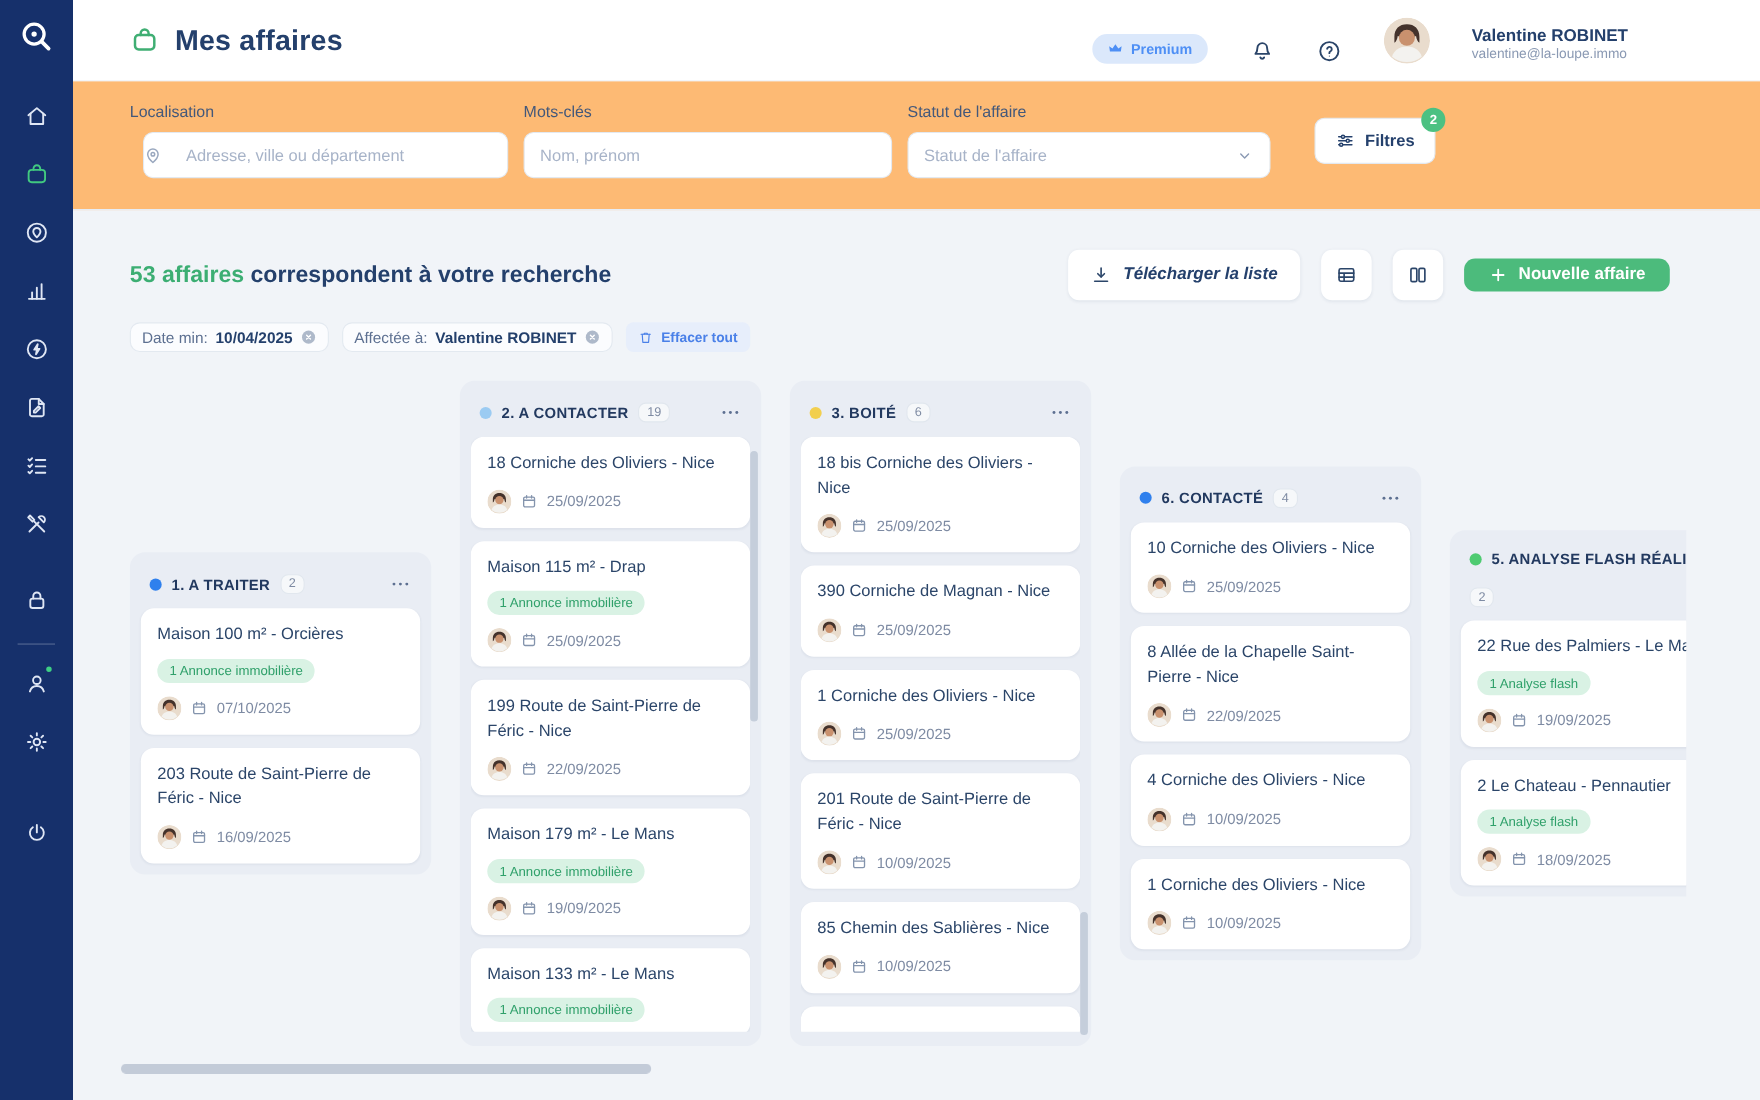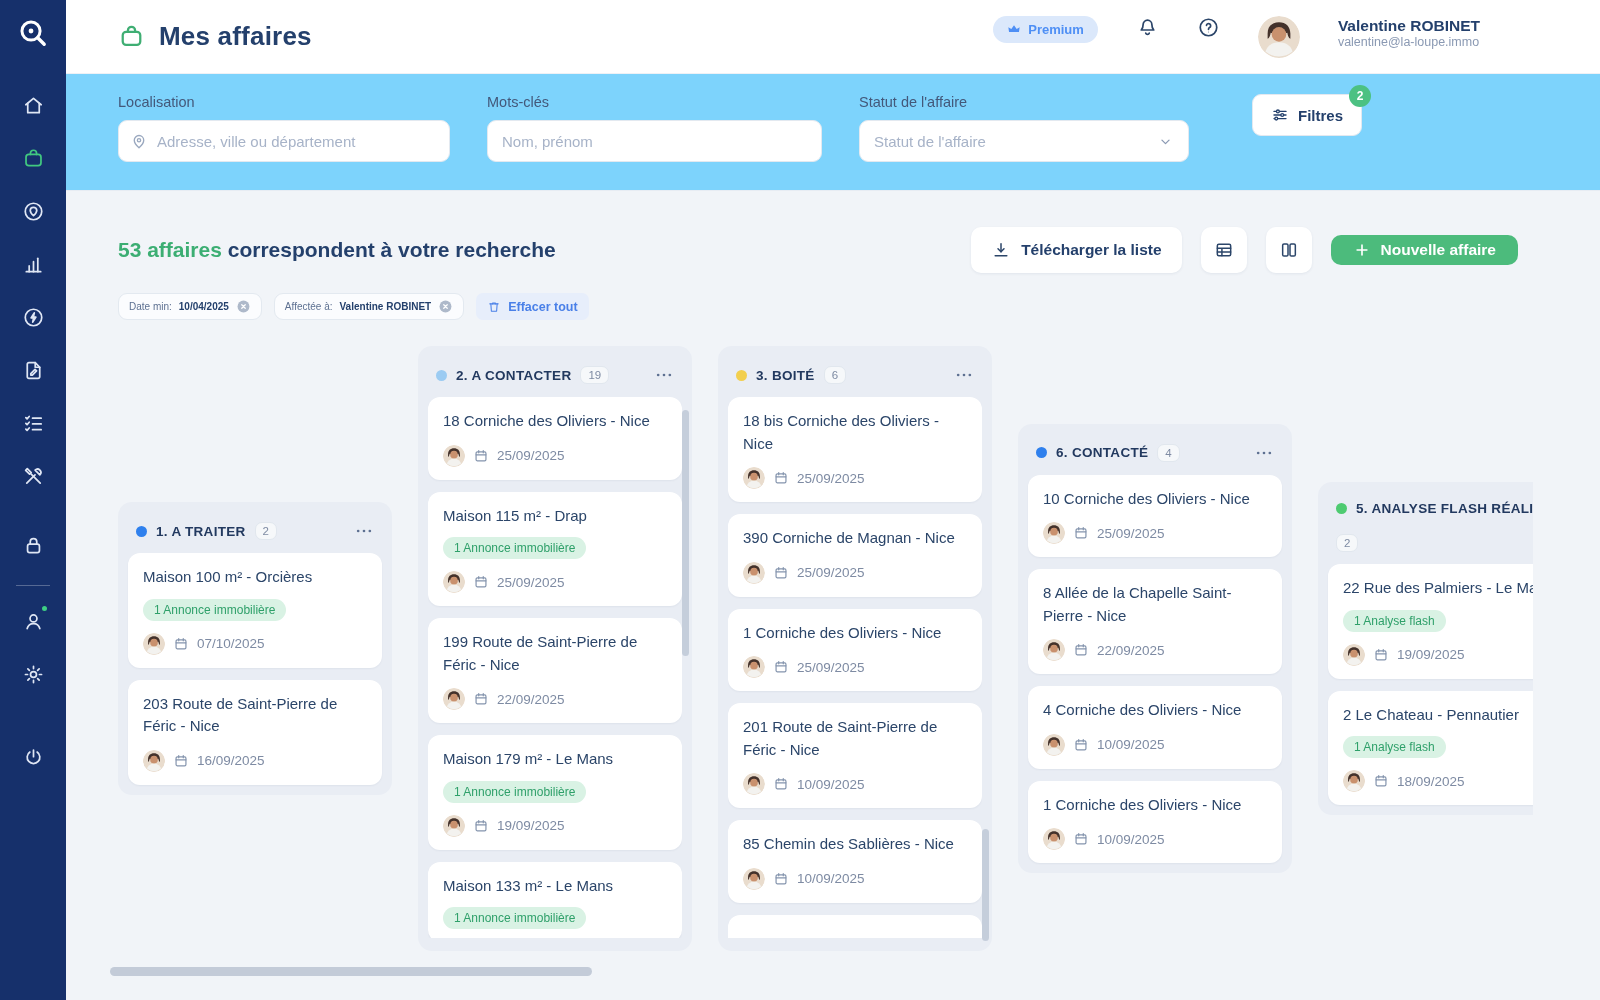--- a/index.html
+++ b/index.html
@@ -33,54 +33,54 @@
   .page { margin-left: 66px; }
 
   
   .app-header {
     height: 74px; background: #fff; display: flex; align-items: center;
     padding: 0 120px 0 52px; border-bottom: 1px solid #eef1f6;
   }
   .title-group { display: flex; align-items: center; gap: 14px; }
   .title-group svg { width: 27px; height: 27px; color: #3fae73; }
   .app-title { font-size: 26px; font-weight: 700; color: #24406c; letter-spacing: .2px; }
-  .header-right { margin-left: auto; display: flex; align-items: flex-start; gap: 38px; }
+  .header-right { margin-left: auto; display: flex; align-items: flex-end; gap: 38px; }
   .premium-pill {
     display: flex; align-items: center; gap: 7px; background: #dbe8fb; color: #4e8ff5;
     border-radius: 999px; padding: 6px 14px; font-size: 13px; font-weight: 600; cursor: pointer;
   }
   .premium-pill svg { width: 14px; height: 14px; fill: currentColor; }
   .hicon { width: 23px; height: 23px; color: #2b4569; cursor: pointer; }
   .avatar { border-radius: 50%; overflow: hidden; flex: none; }
   .avatar svg { width: 100%; height: 100%; }
   .avatar.lg { width: 42px; height: 42px; }
   .avatar.sm { width: 22px; height: 22px; }
   .identity { line-height: 1.25; }
   .user-name { font-size: 15.5px; font-weight: 700; color: #24406c; }
   .user-email { font-size: 12.5px; color: #8a99b3; }
 
   
   .filter-bar {
-    background: #7dd3fc; padding: 20px 52px 28px; border-bottom: 1px solid #e7ecf3;
-    display: flex; align-items: flex-start; gap: 37px;
+    background: #fdba74; padding: 20px 52px 28px; border-bottom: 1px solid #e7ecf3;
+    display: flex; align-items: center; gap: 14px;
   }
   .fgroup { display: flex; flex-direction: column; }
   .flabel { font-size: 14.5px; color: #43587a; font-weight: 500; margin-bottom: 10px; }
   .finput-wrap { position: relative; }
   .finput-wrap .pin {
     position: absolute; left: 12px; top: 50%; transform: translateY(-50%);
     width: 18px; height: 18px; color: #9aa8bf; pointer-events: none;
   }
   input.finput, .fselect {
     height: 42px; border: 1px solid #e3e9f0; border-radius: 9px; background: #fff;
     font-size: 15px; color: #43587a; outline: none;
     font-family: "Liberation Sans", "DejaVu Sans", sans-serif;
   }
   input.finput::placeholder { color: #a7b3c8; }
-  .w-loc { width: 332px; padding: 0 14px 0 38px; }
+  .w-loc { width: 332px; padding: 0 14px 0 38px; margin-left: 12px; }
   .w-kw  { width: 335px; padding: 0 14px; }
   .fselect {
     width: 330px; display: flex; align-items: center; justify-content: space-between;
     padding: 0 14px; color: #a7b3c8; cursor: pointer;
   }
   .fselect svg { width: 17px; height: 17px; color: #8a99b3; }
   .filters-btn-wrap { position: relative; margin-left: 26px; }
   .filters-btn {
     height: 42px; padding: 0 18px; display: flex; align-items: center; gap: 9px;
     background: #fff; border: 1px solid #e3e9f0; border-radius: 9px; cursor: pointer;
@@ -99,35 +99,36 @@
   .results-row { display: flex; align-items: center; padding-right: 82px; }
   .results-heading { font-size: 21px; font-weight: 700; color: #24406c; }
   .results-heading .green { color: #3cae73; }
   .actions { margin-left: auto; display: flex; align-items: center; gap: 19px; }
   .btn-light {
     height: 46px; display: flex; align-items: center; gap: 10px; padding: 0 20px;
     background: #fff; border: none; border-radius: 10px; cursor: pointer;
     font-size: 15.5px; font-weight: 600; color: #24406c;
     box-shadow: 0 1px 3px rgba(20,40,80,.07);
     font-family: "Liberation Sans", "DejaVu Sans", sans-serif;
+    font-style: italic;
   }
   .btn-icon { width: 46px; padding: 0; justify-content: center; }
   .btn-light svg { width: 20px; height: 20px; color: #2b4569; }
   .btn-green {
     height: 30px; display: flex; align-items: center; gap: 10px; padding: 0 22px;
     background: #4cbb7c; border: none; border-radius: 10px; cursor: pointer;
     font-size: 15.5px; font-weight: 600; color: #fff;
     font-family: "Liberation Sans", "DejaVu Sans", sans-serif;
   }
   .btn-green svg { width: 18px; height: 18px; color: #fff; }
 
   .chips-row { margin-top: 20px; display: flex; align-items: center; gap: 12px; }
   .chip {
     height: 27px; display: flex; align-items: center; gap: 7px; padding: 0 10px;
-    background: #fbfcfe; border: 1px solid #e3e9f0; border-radius: 9px; font-size: 10px;
+    background: #fbfcfe; border: 1px solid #e3e9f0; border-radius: 9px; font-size: 14px;
   }
   .chip .clabel { color: #5d7091; }
   .chip .cvalue { color: #24406c; font-weight: 700; }
   .chip .x { width: 15px; height: 15px; cursor: pointer; }
   .chip-clear {
     height: 27px; display: flex; align-items: center; gap: 7px; padding: 0 11px;
     background: #e7eefb; border-radius: 7px; color: #4a80e8; font-size: 12.5px; font-weight: 600;
     cursor: pointer;
   }
   .chip-clear svg { width: 14px; height: 14px; }

